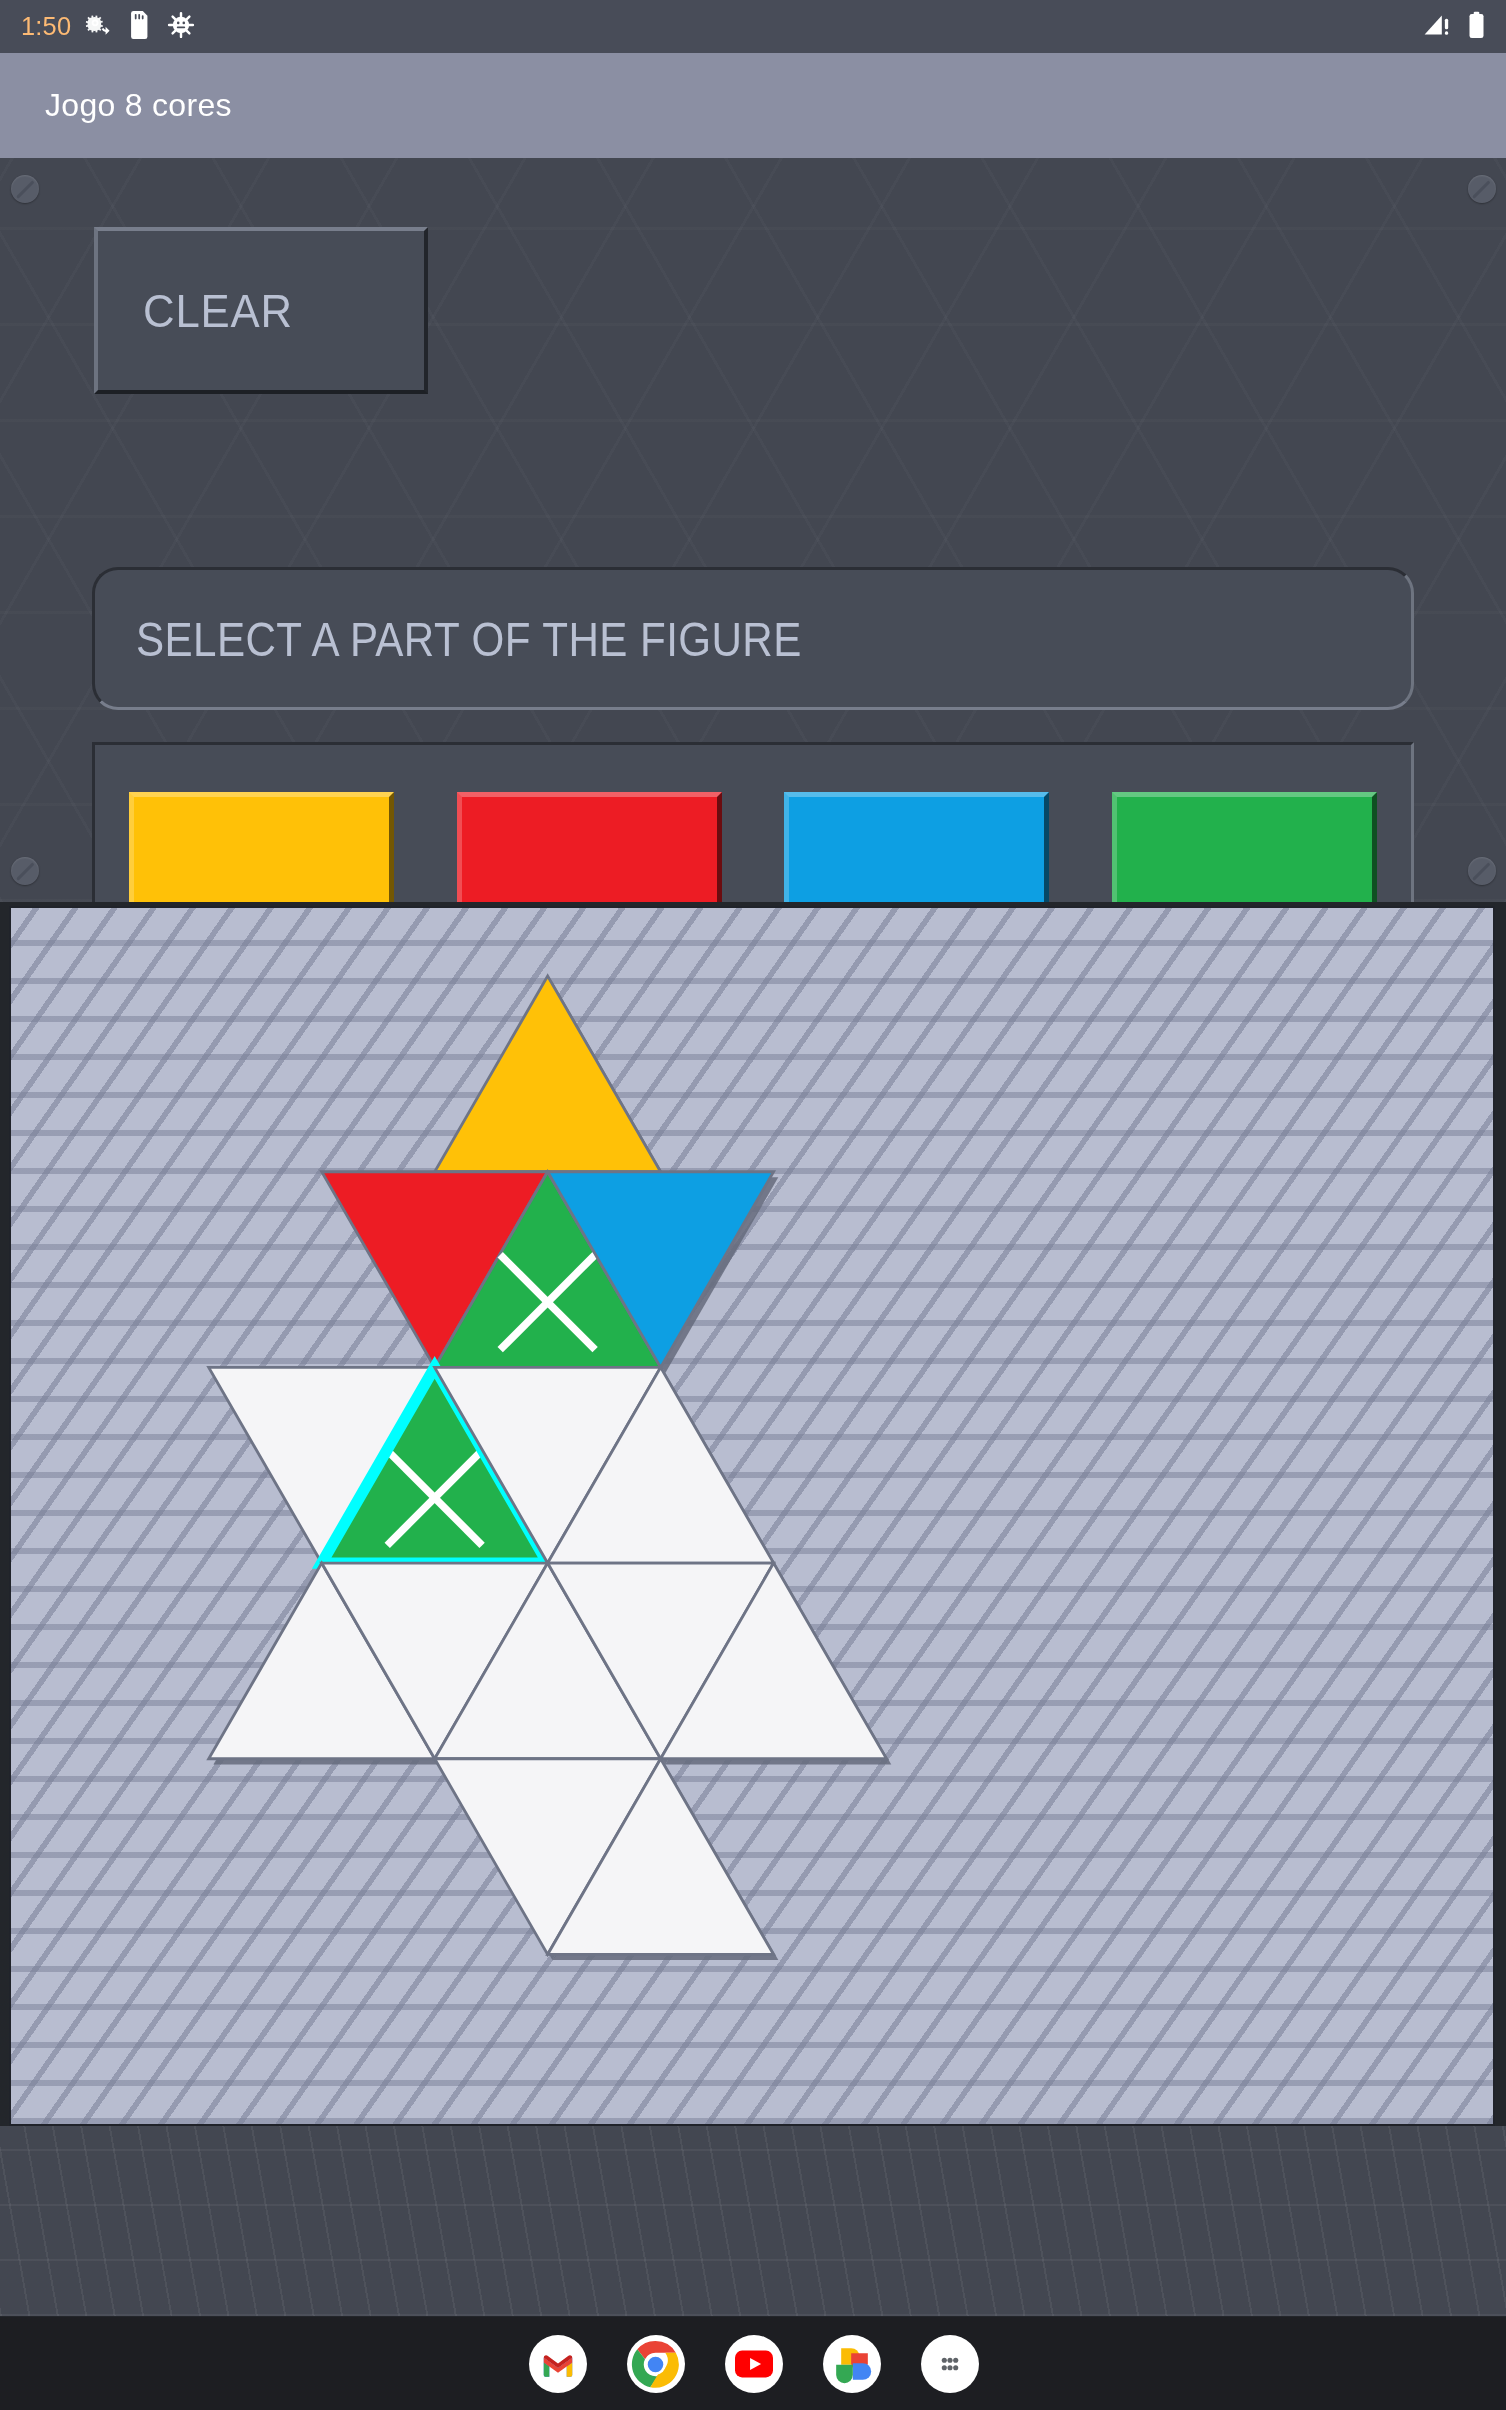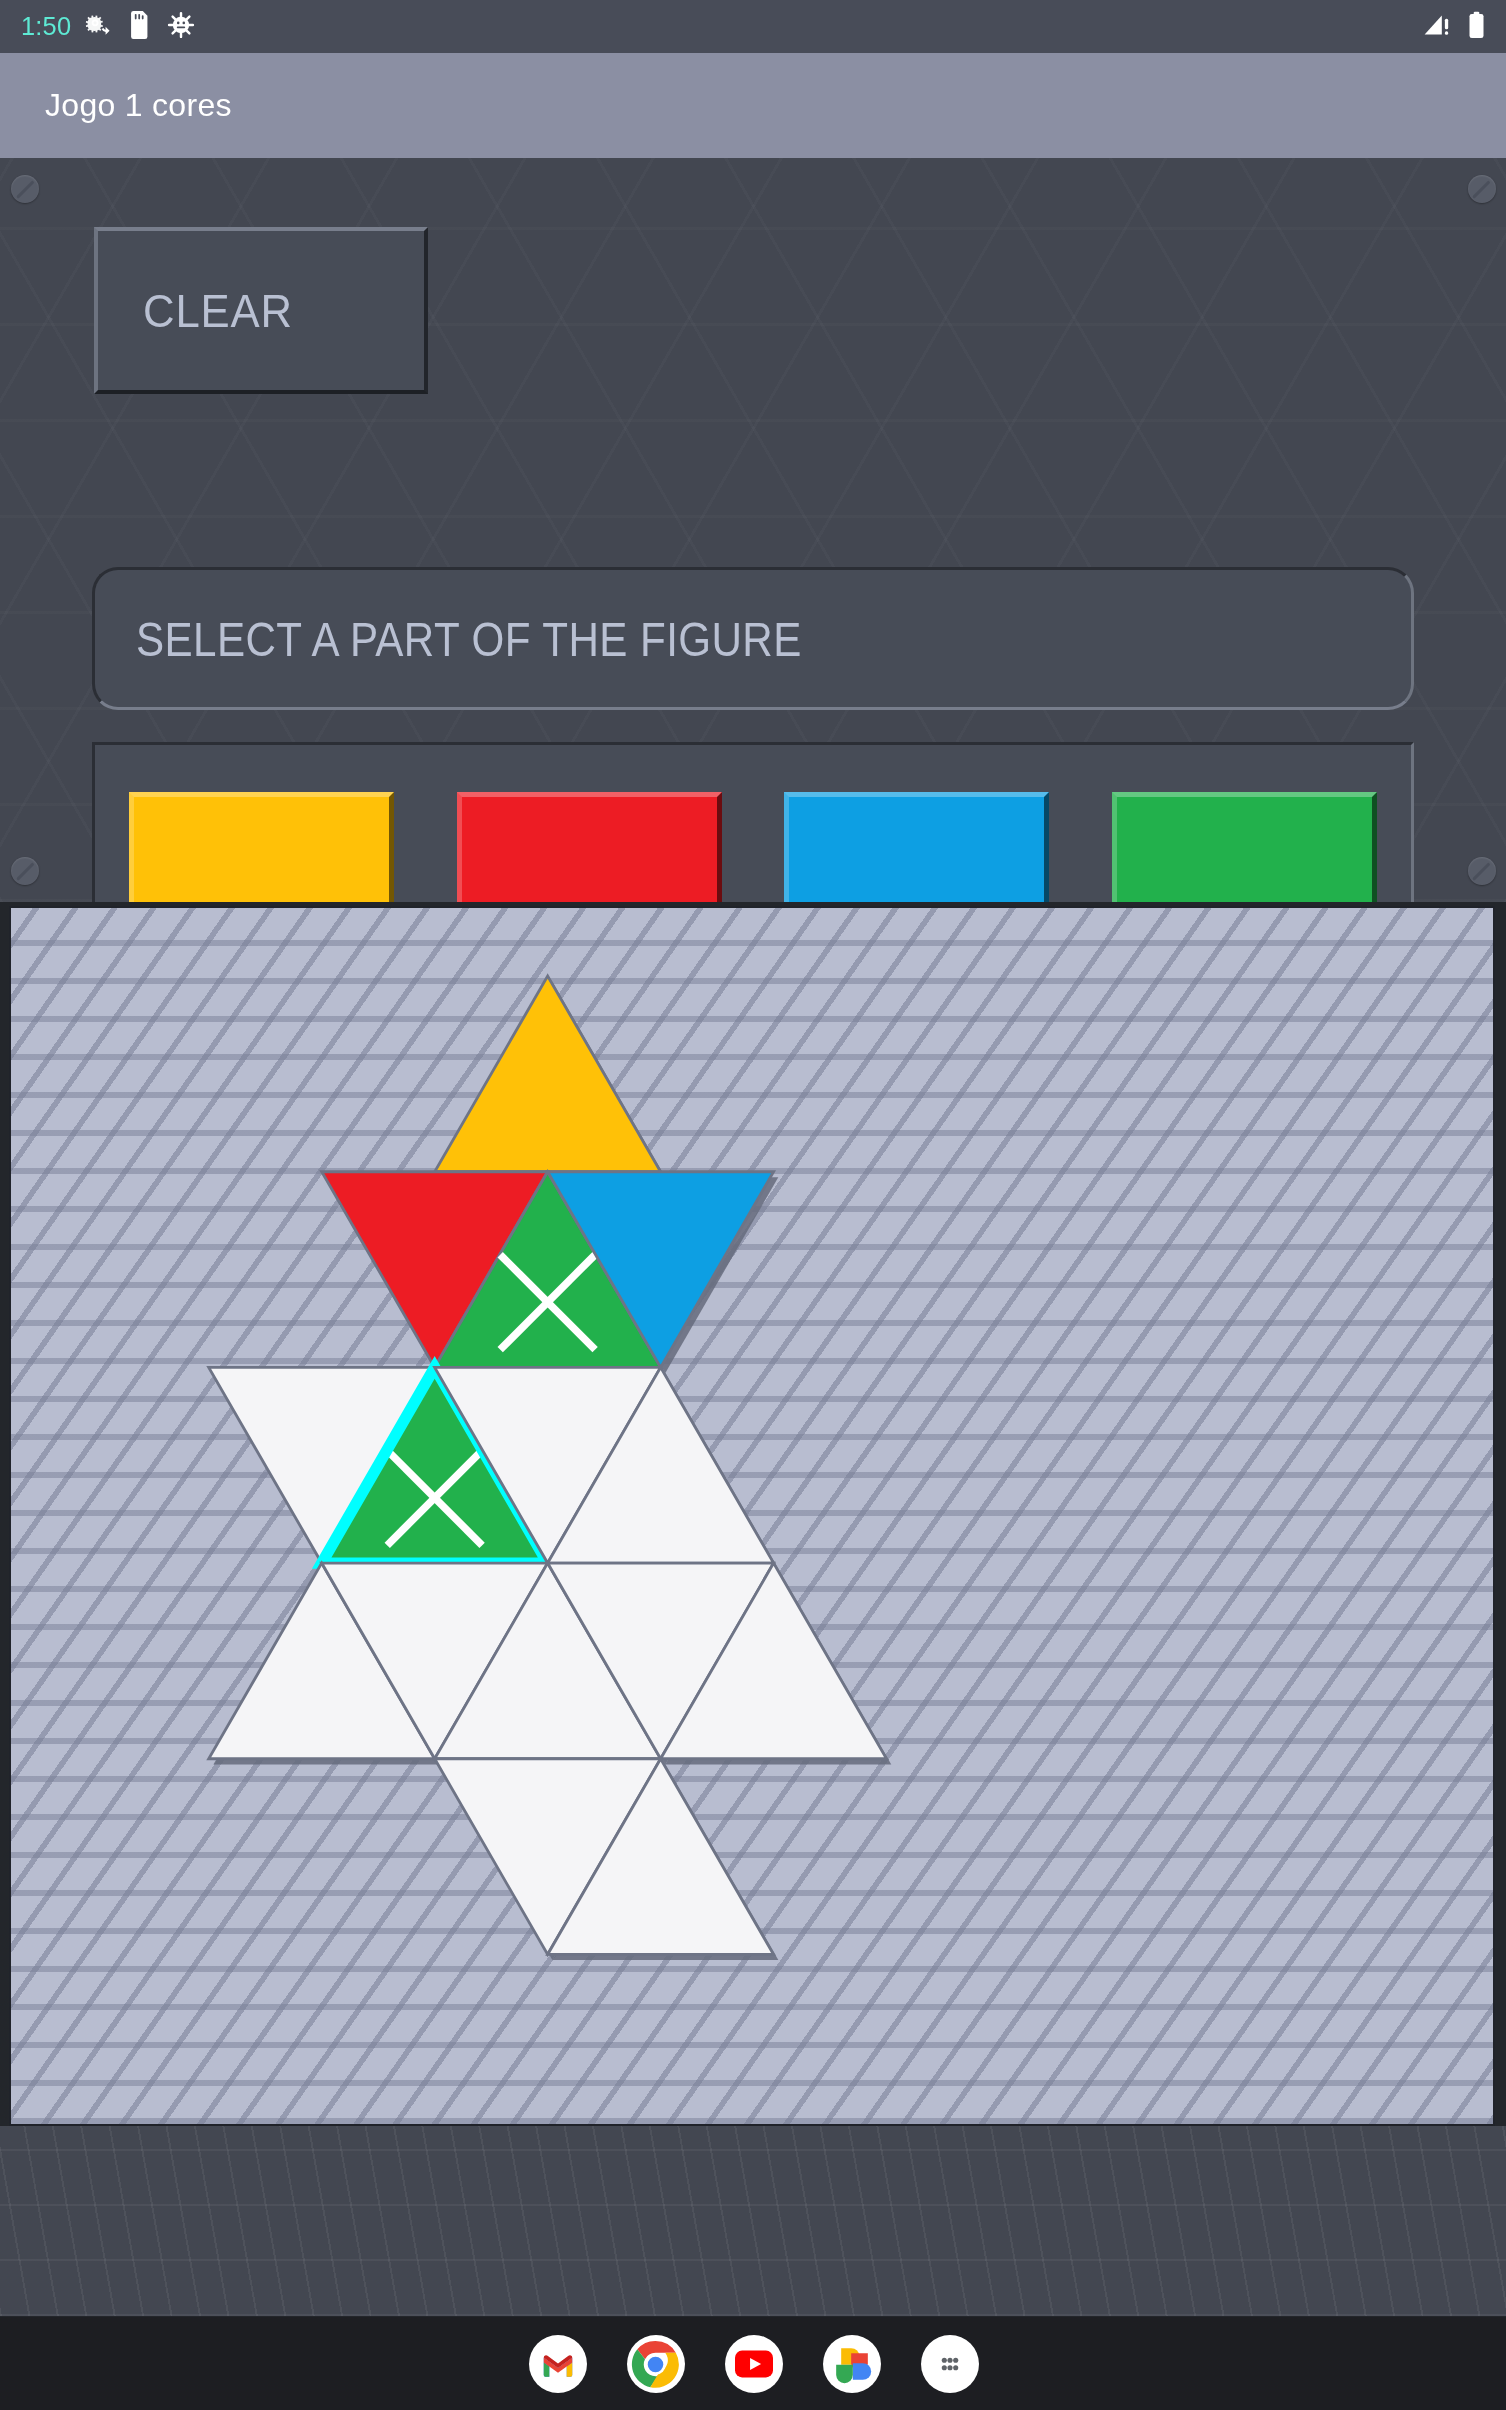--- a/index.html
+++ b/index.html
@@ -10,21 +10,21 @@
     overflow:hidden;
     position:relative;
   }
 
   
   #status-bar{
     position:absolute; left:0; top:0; width:1507px; height:53px;
     background:#484c58;
     display:flex; align-items:center;
     padding:0 21px;
-    color:#5eead4;
+    color:#fdba74;
     text-align:right;
   }
   #status-bar .clock{
     font-size:25.4px; letter-spacing:0.2px; line-height:1;
     margin-right:13px;
   }
   .sb-icons-left{display:flex; align-items:center; gap:15px;}
   .sb-spacer{flex:1;}
   .sb-icons-right{display:flex; align-items:center; gap:13px;}
   .sb-ico{display:block;}
@@ -227,21 +227,21 @@
     <span class="sb-ico">
       <svg width="19" height="28" viewBox="0 0 14 24" fill="#fff">
         <rect x="4.6" y="0.6" width="4.8" height="2.4" rx="1"></rect>
         <rect x="1" y="2.6" width="12" height="20.6" rx="2"></rect>
       </svg>
     </span>
   </span>
 </div>
 
 <div id="app-bar">
-  <span class="title">Jogo 1 cores</span>
+  <span class="title">Jogo 8 cores</span>
 </div>
 
 <div id="control-panel">
   <div id="panel-watermark"></div>
 
   <div class="screw tl"></div>
   <div class="screw tr"></div>
   <div class="screw bl"></div>
   <div class="screw br"></div>
 

